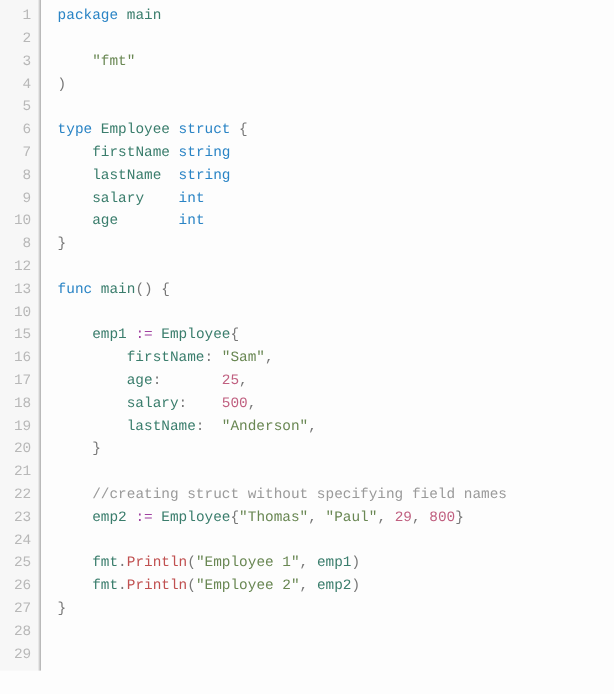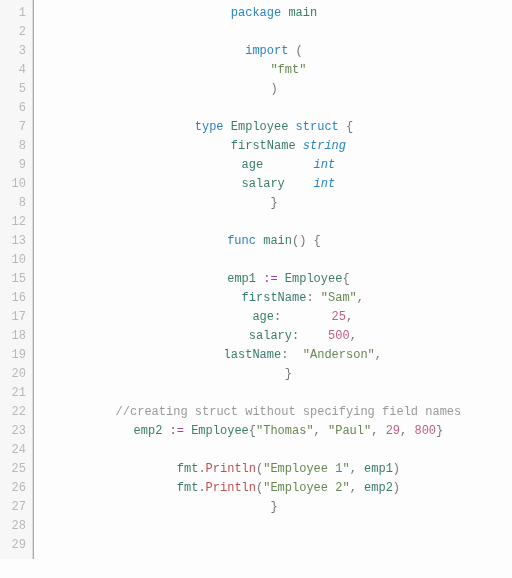--- a/index.html
+++ b/index.html
@@ -24,31 +24,30 @@
     min-width: 22px;
   }
   .gutter div {
     height: 19px;
     line-height: 19px;
   }
   .code {
     padding: 4px 12px 4px 14px;
     flex: 1;
     border-left: 1px solid #aaa;
-    text-align: center;
   }
   .code .line {
     height: 19px;
     line-height: 19px;
     white-space: pre;
     color: #555;
   }
   .kw { color: #2a84c5; }     
   .ident { color: #3a7d6c; }  
-  .typ { color: #2a84c5; font-style: italic; }    
+  .typ { color: #2a84c5; }    
   .str { color: #698753; }    
   .num { color: #c06080; }    
   .op  { color: #a040a0; }    
   .call{ color: #c05050; }    
   .paren { color: #777; }
   .cmt { color: #9a9a9a; }
 </style>
 </head>
 <body>
 
@@ -81,28 +80,28 @@
       <div>25</div>
       <div>26</div>
       <div>27</div>
       <div>28</div>
       <div>29</div>
     </div>
   <div class="code">
 
     <div class="line"><span class="kw">package</span> <span class="ident">main</span></div>
     <div class="line"></div>
-    <div class="line"><span class="kw">import</span> <span class="paren">(</span></div>
     <div class="line">    <span class="str">"fmt"</span></div>
     <div class="line"><span class="paren">)</span></div>
     <div class="line"></div>
     <div class="line"><span class="kw">type</span> <span class="ident">Employee</span> <span class="kw">struct</span> <span class="paren">{</span></div>
     <div class="line">    <span class="ident">firstName</span> <span class="typ">string</span></div>
+    <div class="line">    <span class="ident">lastName</span><span> </span> <span class="typ">string</span></div>
+    <div class="line">    <span class="ident">salary</span><span>   </span> <span class="typ">int</span></div>
     <div class="line">    <span class="ident">age</span><span>      </span> <span class="typ">int</span></div>
-    <div class="line">    <span class="ident">salary</span><span>   </span> <span class="typ">int</span></div>
     <div class="line"><span class="paren">}</span></div>
     <div class="line"></div>
     <div class="line"><span class="kw">func</span> <span class="ident">main</span><span class="paren">()</span> <span class="paren">{</span></div>
     <div class="line"></div>
     <div class="line">    <span class="ident">emp1</span> <span class="op">:=</span> <span class="ident">Employee</span><span class="paren">{</span></div>
     <div class="line">        <span class="ident">firstName</span><span class="paren">:</span><span> </span><span class="str">"Sam"</span><span class="paren">,</span></div>
     <div class="line">        <span class="ident">age</span><span class="paren">:</span><span>       </span><span class="num">25</span><span class="paren">,</span></div>
     <div class="line">        <span class="ident">salary</span><span class="paren">:</span><span>    </span><span class="num">500</span><span class="paren">,</span></div>
     <div class="line">        <span class="ident">lastName</span><span class="paren">:</span><span>  </span><span class="str">"Anderson"</span><span class="paren">,</span></div>
     <div class="line">    <span class="paren">}</span></div>

